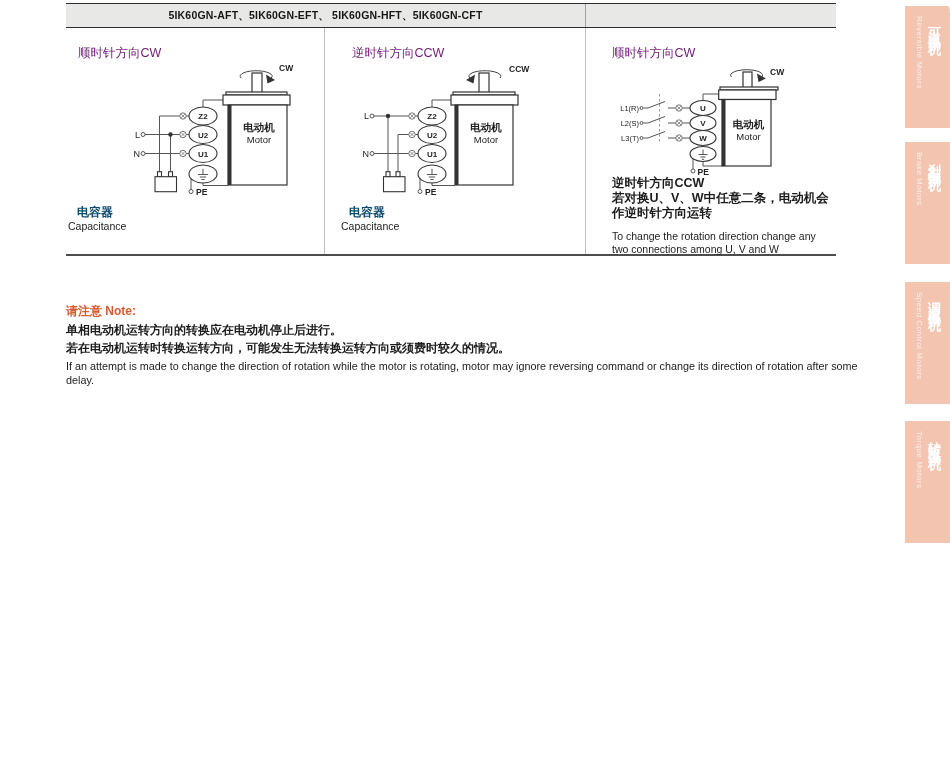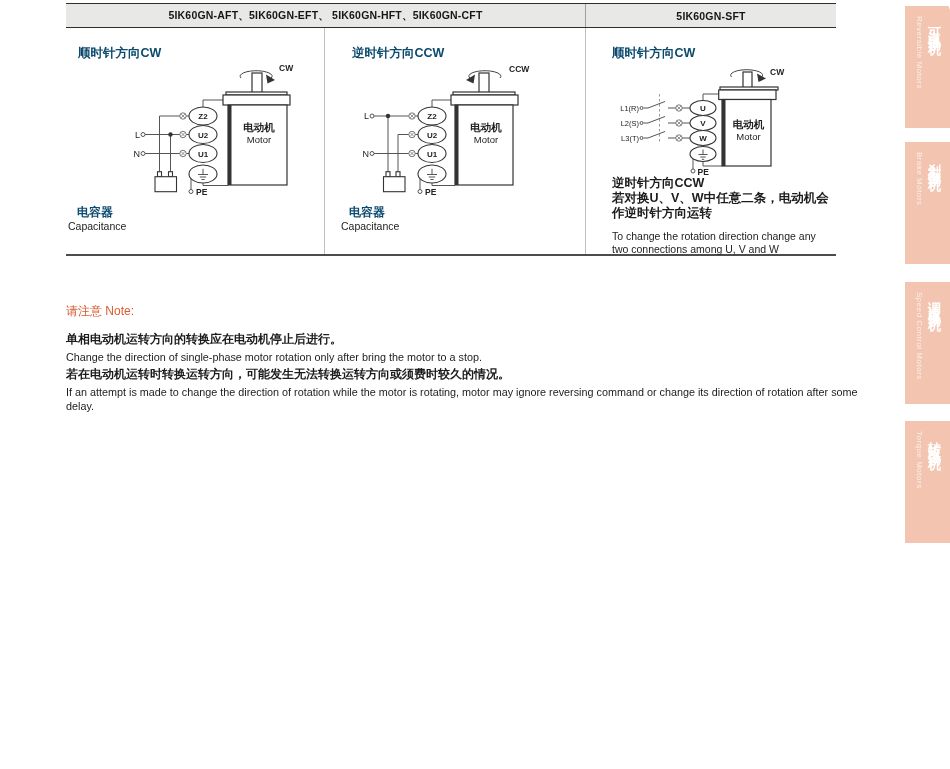--- a/index.html
+++ b/index.html
@@ -12,40 +12,40 @@
            border-top:1px solid #2e2e2e; border-bottom:1px solid #2e2e2e; }
   .th { display:flex; align-items:center; justify-content:center;
         font-size:10.5px; font-weight:bold; color:#161616; letter-spacing:.2px; }
   .th1 { width:520px; border-right:1px solid #9e9e9e; }
   .th2 { width:250px; }
   .tbody { display:flex; height:228px; border-bottom:2px solid #4c4c4c; }
   .cell { position:relative; height:100%; }
   .c1 { width:259px; border-right:1px solid #bfbfbf; }
   .c2 { width:261px; border-right:1px solid #bfbfbf; }
   .c3 { width:250px; }
-  .panel-title { position:absolute; font-size:12.5px; font-weight:700; color:#0c4a6e; white-space:nowrap; }
+  .panel-title { position:absolute; font-size:12.5px; font-weight:400; color:#701a75; white-space:nowrap; }
   .diagram { position:absolute; left:0; top:0; }
   .cap-cn { position:absolute; font-size:12px; font-weight:600; color:#0c4a6e; }
   .cap-en { position:absolute; font-size:10.5px; color:#1c1c1c; }
   .p3-notes { position:absolute; left:26px; top:148px; width:218px; color:#1c1c1c; }
   .p3-cn-title { font-size:12.5px; font-weight:600; line-height:15px; }
   .p3-cn { font-size:12.5px; font-weight:600; line-height:14.5px; }
   .p3-en { font-size:10.5px; line-height:13px; margin-top:10px; }
 
   
   .t-term { font-size:8px; font-weight:bold; fill:#222; text-anchor:middle; }
   .t-line { font-size:9px; fill:#222; }
   .t-phase { font-size:7.5px; fill:#222; }
   .t-small { font-size:8.5px; font-weight:bold; fill:#222; }
   .t-motor-cn { font-size:10.5px; font-weight:600; fill:#222; text-anchor:middle; }
   .t-motor-en { font-size:9.5px; fill:#222; text-anchor:middle; }
 
   
   .notes { position:absolute; left:66px; top:304px; width:800px; }
-  .note-title { font-size:12px; font-weight:normal; color:#d95b2e; line-height:15px; margin-bottom:13px; }
+  .note-title { font-size:12px; font-weight:bold; color:#d95b2e; line-height:15px; margin-bottom:4px; }
   .note-cn { font-size:12px; font-weight:600; color:#1c1c1c; line-height:15px; margin-bottom:3px; }
   .note-en { font-size:10.8px; color:#1c1c1c; line-height:14px; margin-bottom:3px; }
 
   
   .pagenum { position:absolute; left:16px; right:0; top:707px; text-align:center;
              font-size:11px; color:#333; }
 
   
   .side-tab { position:absolute; left:905px; width:45px; height:122px;
               display:flex; flex-direction:row; justify-content:center; align-items:flex-start;
@@ -56,21 +56,20 @@
             color:#ffffff; letter-spacing:4px; line-height:14px; }
 </style>
 </head>
 <body>
 
 <div class="page">
 
   <div class="spec-table">
     <div class="thead">
       <div class="th th1">5IK60GN-AFT、5IK60GN-EFT、 5IK60GN-HFT、5IK60GN-CFT</div>
-      <div class="th th2">5IK60GN-SFT</div>
     </div>
     <div class="tbody">
 
       <div class="cell c1">
         <div class="panel-title" style="left:12px; top:17px;">顺时针方向CW</div>
         <svg class="diagram" width="259" height="228" viewBox="0 0 259 228">
 
           <g stroke="#555" stroke-width="1" fill="none">
             <path d="M93.5 88 H123"></path>
             <path d="M79 106.5 H123"></path>
@@ -270,21 +269,20 @@
           <div class="p3-en">To change the rotation direction change any two connections among U, V and W</div>
         </div>
       </div>
 
     </div>
   </div>
 
   <div class="notes">
     <div class="note-title">请注意 Note:</div>
     <div class="note-cn">单相电动机运转方向的转换应在电动机停止后进行。</div>
-    <div class="note-en">Change the direction of single-phase motor rotation only after bring the motor to a stop.</div>
     <div class="note-cn">若在电动机运转时转换运转方向，可能发生无法转换运转方向或须费时较久的情况。</div>
     <div class="note-en">If an attempt is made to change the direction of rotation while the motor is rotating, motor may ignore reversing command or change its direction of rotation after some delay.</div>
   </div>
 
   <div class="pagenum">30</div>
 
   <div class="side-tab" style="top:6px; background:#f3c5b1;">
     <span class="tab-en">Reversible Motors</span>
     <span class="tab-cn">可逆电动机</span>
   </div>

